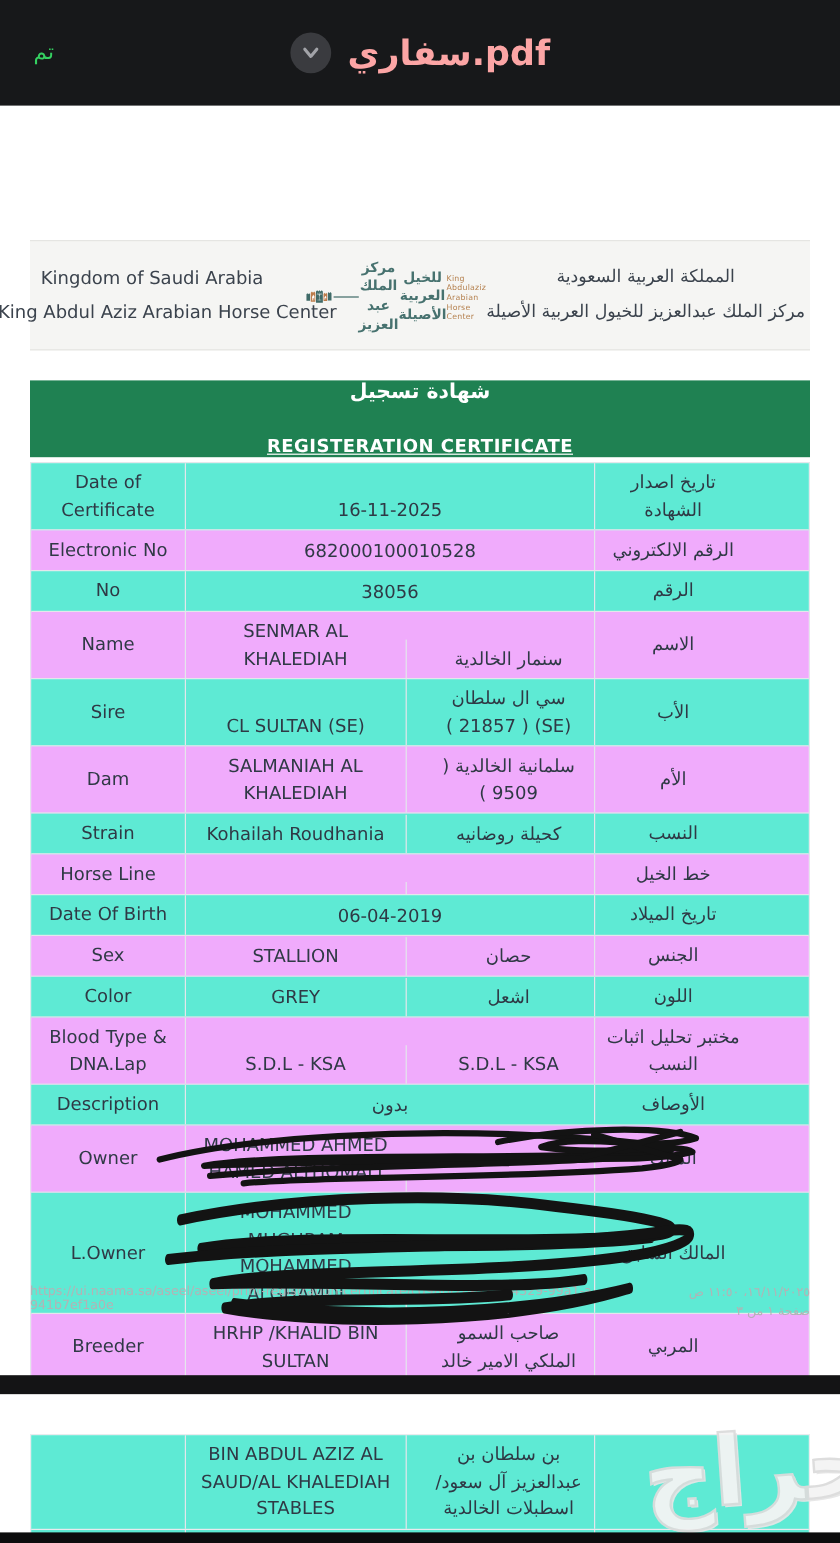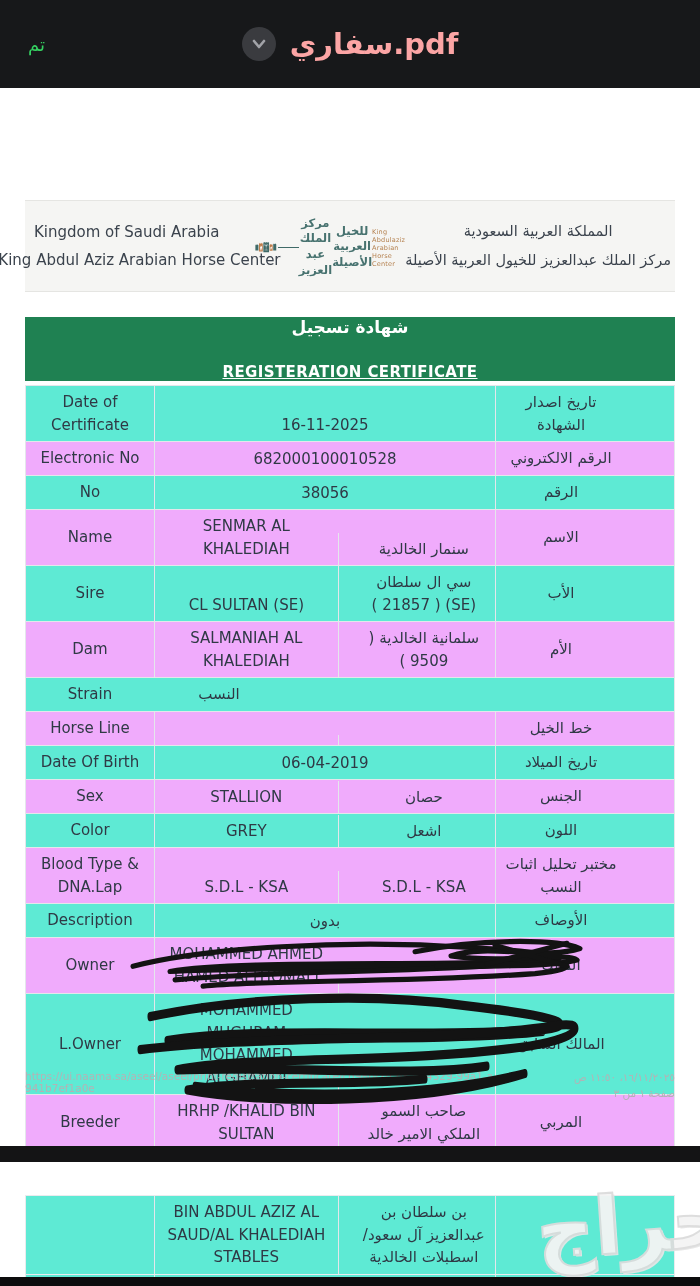--- a/index.html
+++ b/index.html
@@ -169,20 +169,24 @@
         <div class="trow shaded">
     <div class="cell lab-en">Dam</div>
     <div class="val-pair">
             <div class="cell val-en">SALMANIAH AL KHALEDIAH</div>
             <div class="cell val-ar" dir="rtl">سلمانية الخالدية ( 9509 )</div>
           </div>
     <div class="cell lab-ar" dir="rtl">الأم</div>
   </div>
         <div class="trow">
     <div class="cell lab-en">Strain</div>
+    <div class="val-pair">
+            <div class="cell val-en">Kohailah Roudhania</div>
+            <div class="cell val-ar" dir="rtl">كحيلة روضانيه</div>
+          </div>
     <div class="cell lab-ar" dir="rtl">النسب</div>
   </div>
         <div class="trow shaded">
     <div class="cell lab-en">Horse Line</div>
     <div class="val-pair">
             <div class="cell val-en"></div>
             <div class="cell val-ar" dir="rtl"></div>
           </div>
     <div class="cell lab-ar" dir="rtl">خط الخيل</div>
   </div>

